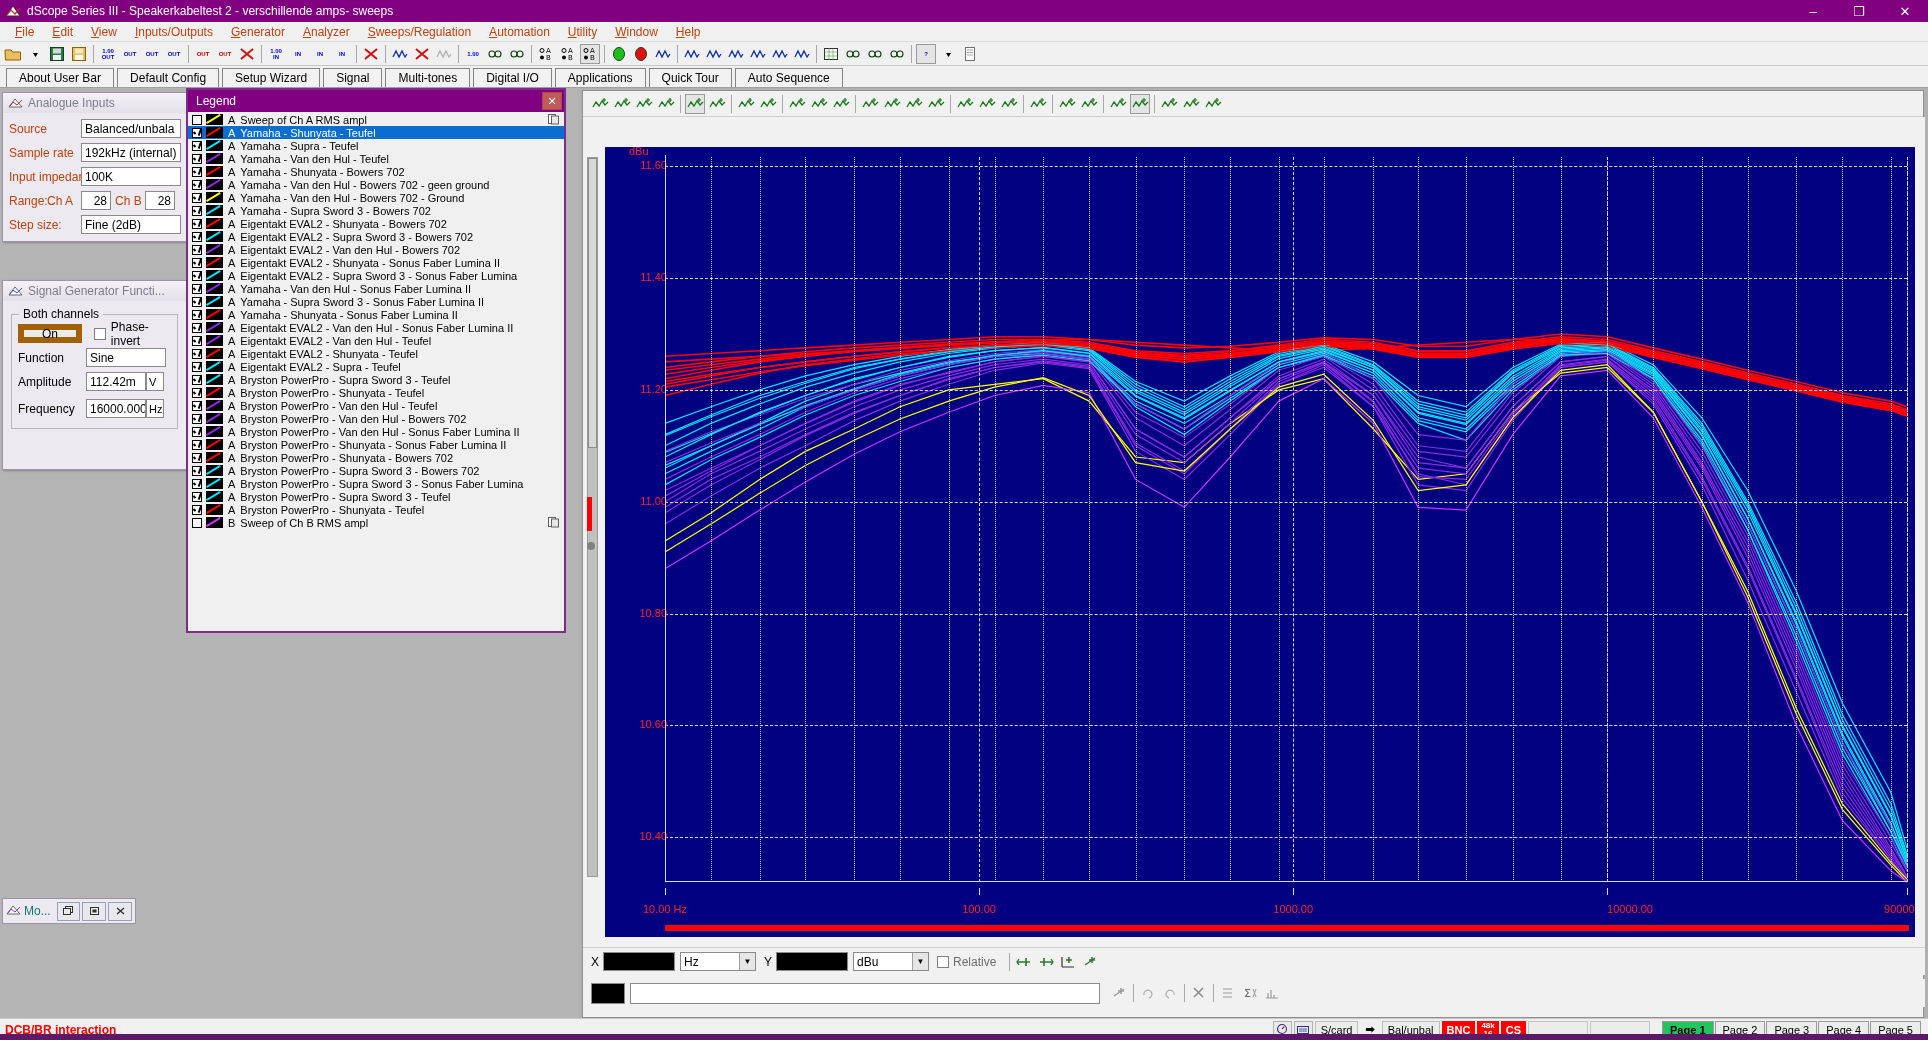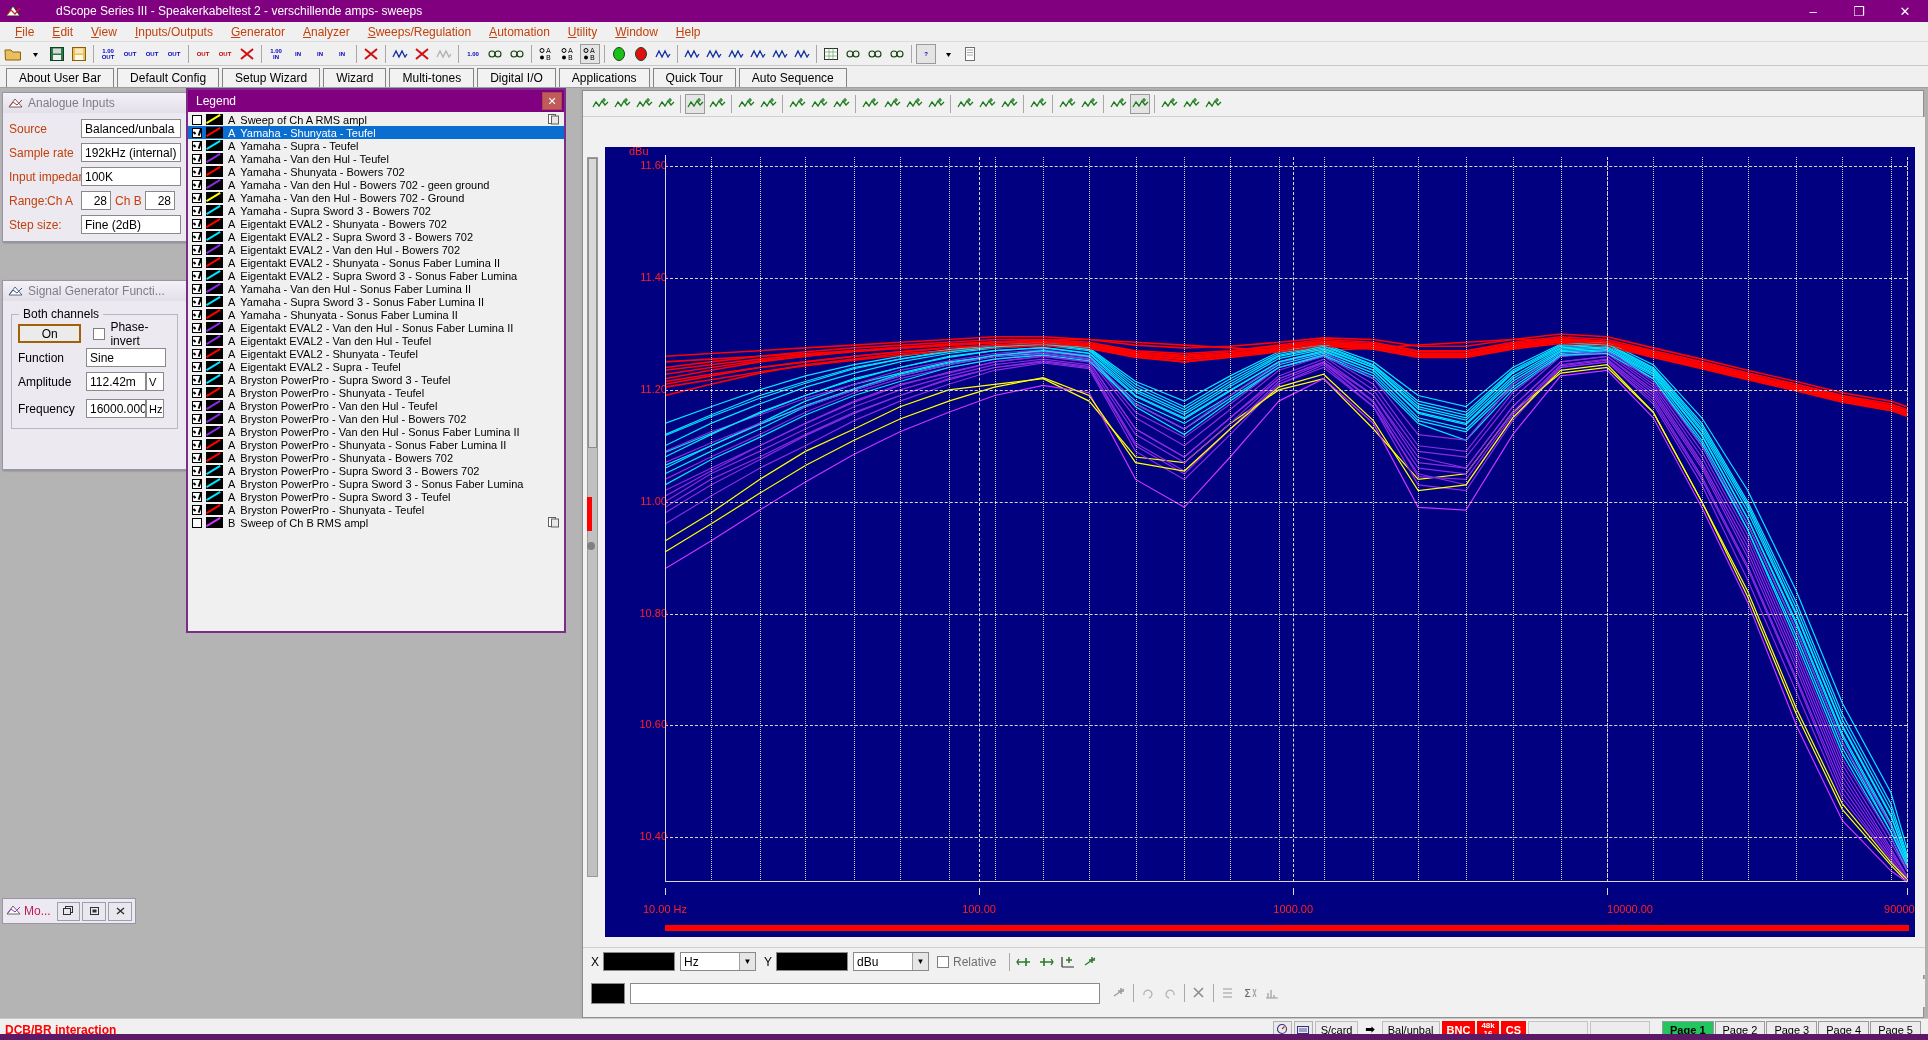--- a/index.html
+++ b/index.html
@@ -25,21 +25,21 @@
     color: #ffffff;
     font-size: 12px;
     padding-left: 5px;
   }
   .titlebar .app-icon {
     width: 16px; height: 14px;
     margin-right: 6px;
     position: relative;
   }
   .titlebar .app-icon svg { display: block; }
-  .titlebar .title-text { flex: 1; white-space: nowrap; margin-left: 29px; }
+  .titlebar .title-text { flex: 1; white-space: nowrap; }
   .win-btns { display: flex; height: 22px; }
   .win-btn {
     width: 46px; height: 22px;
     display: flex; align-items: center; justify-content: center;
     color: #fff; font-size: 13px;
     line-height: 1;
   }
 
   
   .menubar {
@@ -183,21 +183,21 @@
   }
   .group-legend {
     position: absolute;
     top: -8px; left: 7px;
     background: #ece9f0;
     padding: 0 4px;
     font-size: 12px;
     color: #000;
   }
   .btn-sunken {
-    border: 2px solid #a16207;
+    border: 6px solid #a16207;
     background: #ebebeb;
     height: 19px; width: 70px;
     display: flex; align-items: center; justify-content: center;
     font-size: 12px;
   }
   .cb {
     width: 12px; height: 12px;
     border: 1px solid #808080;
     background: #fff;
     display: inline-flex; align-items: center; justify-content: center;
@@ -218,21 +218,21 @@
   #min-window {
     position: absolute;
     left: 2px; top: 810px;
     width: 134px; height: 26px;
     background: #ece9f0;
     border: 1px solid #9b93a8;
     display: flex; align-items: center;
     padding: 0 3px;
   }
   #min-window .mw-label {
-    color: #be185d; font-size: 12px;
+    color: #0f766e; font-size: 12px;
     margin: 0 4px 0 3px;
     white-space: nowrap;
   }
   .mw-btn {
     width: 25px; height: 19px;
     border: 1px solid #9aa0b0;
     background: #e8e8ee;
     display: flex; align-items: center; justify-content: center;
     margin-left: 2px;
   }
@@ -804,21 +804,21 @@
       <div class="tab">
         <span>About User Bar</span>
       </div>
       <div class="tab">
         <span>Default Config</span>
       </div>
       <div class="tab">
         <span>Setup Wizard</span>
       </div>
       <div class="tab">
-        <span>Wizard</span>
+        <span>Signal</span>
       </div>
       <div class="tab">
         <span>Multi-tones</span>
       </div>
       <div class="tab">
         <span>Digital I/O</span>
       </div>
       <div class="tab">
         <span>Applications</span>
       </div>

